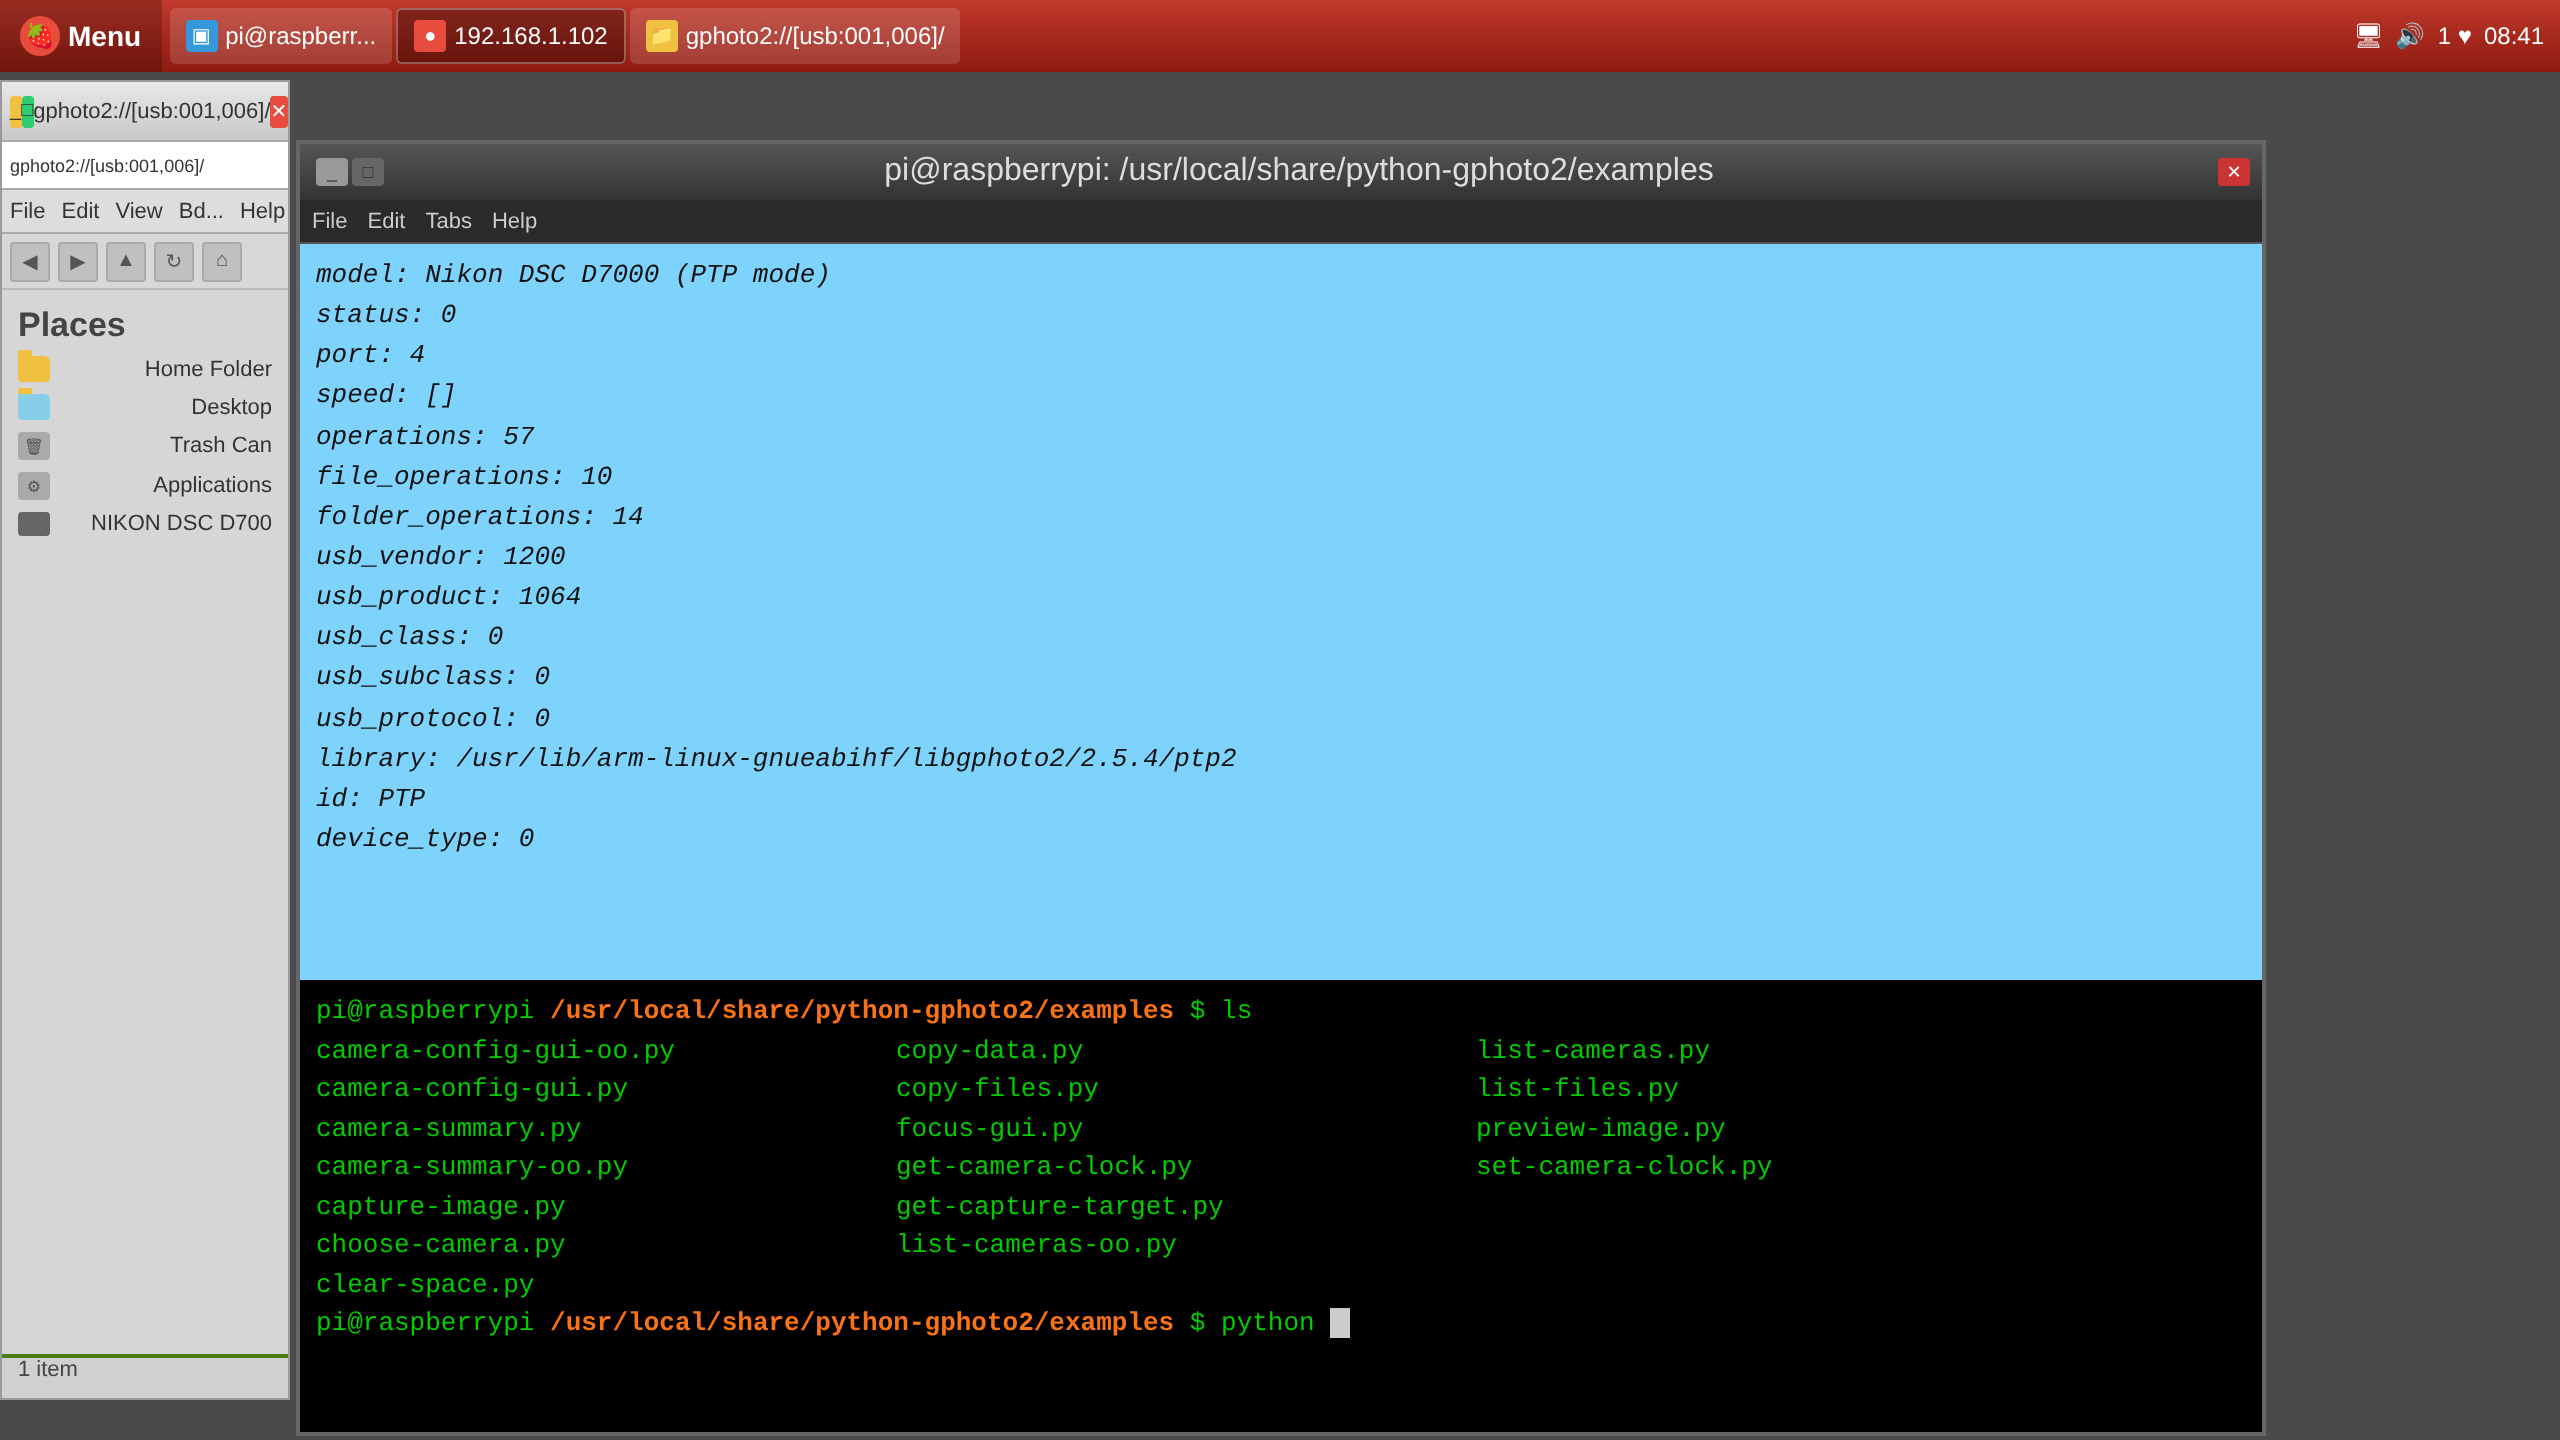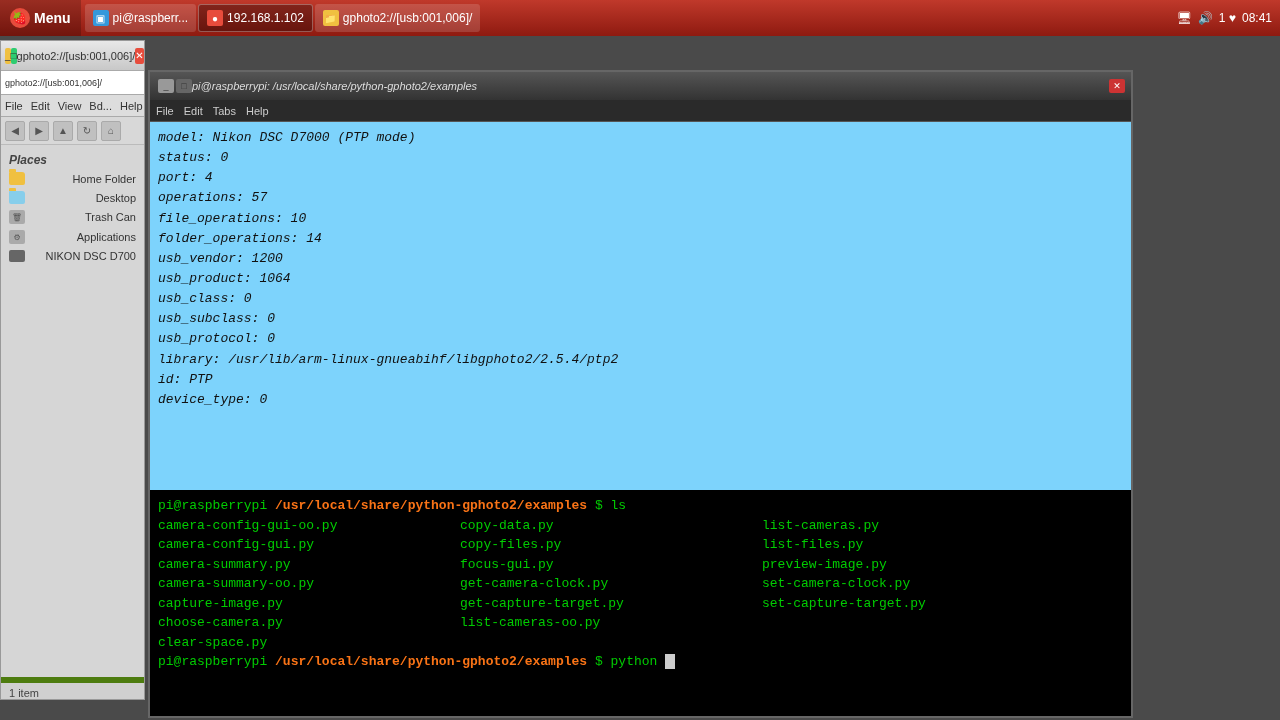--- a/index.html
+++ b/index.html
@@ -155,25 +155,24 @@
       border: 1px solid #aaa;
       border-radius: 2px;
       cursor: pointer;
       display: flex; align-items: center; justify-content: center;
       font-size: 10px; color: #555;
     }
     #fm-sidebar {
       padding: 4px 0;
     }
     .fm-section-title {
-      font-size: 12px;
+      font-size: 17px;
       font-weight: bold;
       color: #444;
       padding: 4px 8px 2px 8px;
-      font-style: italic;
     }
     .fm-sidebar-item {
       display: flex;
       align-items: center;
       gap: 6px;
       padding: 3px 8px;
       font-size: 11px;
       color: #333;
       cursor: pointer;
       justify-content: space-between;
@@ -205,23 +204,23 @@
       width: 16px; height: 12px;
       background: #666;
       border-radius: 2px;
       flex-shrink: 0;
     }
     #fm-status {
       position: absolute;
       bottom: 0; left: 0; right: 0;
       height: 22px;
       background: #d0d0d0;
-      border-top: 6px solid #4d7c0f;
-      display: flex;
-      align-items: flex-end;
+      border-top: 2px solid #4d7c0f;
+      display: flex;
+      align-items: flex-start;
       padding: 0 8px;
       font-size: 11px;
       color: #444;
     }
 
     
     #terminal {
       position: absolute;
       top: 70px; left: 148px;
       width: 985px;
@@ -233,24 +232,24 @@
     #term-titlebar {
       height: 28px;
       background: linear-gradient(to bottom, #555, #333);
       display: flex;
       align-items: center;
       justify-content: space-between;
       padding: 0 6px;
       cursor: move;
     }
     #term-title {
-      font-size: 11px;
+      font-size: 16px;
       color: #ddd;
       flex: 1;
-      font-style: italic;
+      text-align: center;
     }
     .term-btn {
       width: 16px; height: 14px;
       border-radius: 2px;
       font-size: 9px;
       display: flex; align-items: center; justify-content: center;
       cursor: pointer;
       color: #333;
       margin-left: 2px;
     }
@@ -314,21 +313,21 @@
       height: 15px;
       background: #ccc;
       vertical-align: middle;
       animation: blink 1s step-end infinite;
     }
     @keyframes blink {
       50% { opacity: 0; }
     }
     .files-row {
       display: flex;
-      gap: 12px;
+      gap: 0;
     }
     .files-col {
       width: 290px;
     }
   </style>
 </head>
 <body>
 
 <div id="taskbar">
   <div id="start-btn">
@@ -421,20 +420,21 @@
     <span class="term-menu-item">Edit</span>
     <span class="term-menu-item">Tabs</span>
     <span class="term-menu-item">Help</span>
   </div>
   <div id="term-content">
 
     <div id="term-upper">
     <div class="line">model: Nikon DSC D7000 (PTP mode)</div>
         <div class="line">status: 0</div>
         <div class="line">port: 4</div>
+        <div class="line">speed: []</div>
         <div class="line">operations: 57</div>
         <div class="line">file_operations: 10</div>
         <div class="line">folder_operations: 14</div>
         <div class="line">usb_vendor: 1200</div>
         <div class="line">usb_product: 1064</div>
         <div class="line">usb_class: 0</div>
         <div class="line">usb_subclass: 0</div>
         <div class="line">usb_protocol: 0</div>
         <div class="line">library: /usr/lib/arm-linux-gnueabihf/libgphoto2/2.5.4/ptp2</div>
         <div class="line">id: PTP</div>
@@ -459,20 +459,19 @@
             <div class="line file-green">focus-gui.py</div>
             <div class="line file-green">get-camera-clock.py</div>
             <div class="line file-green">get-capture-target.py</div>
             <div class="line file-green">list-cameras-oo.py</div>
           </div>
           <div class="files-col">
             <div class="line file-green">list-cameras.py</div>
             <div class="line file-green">list-files.py</div>
             <div class="line file-green">preview-image.py</div>
             <div class="line file-green">set-camera-clock.py</div>
-            <div class="line file-green">set-capture-target.py</div>
             <div class="line file-green"></div>
           </div>
         </div>
         <div class="line"><span class="prompt">pi@raspberrypi</span> <span class="path">/usr/local/share/python-gphoto2/examples</span> <span class="dollar">$</span> <span class="cmd">python </span><span class="cursor-block"></span></div>
       </div>
   </div>
 </div>
 
 </body></html>

